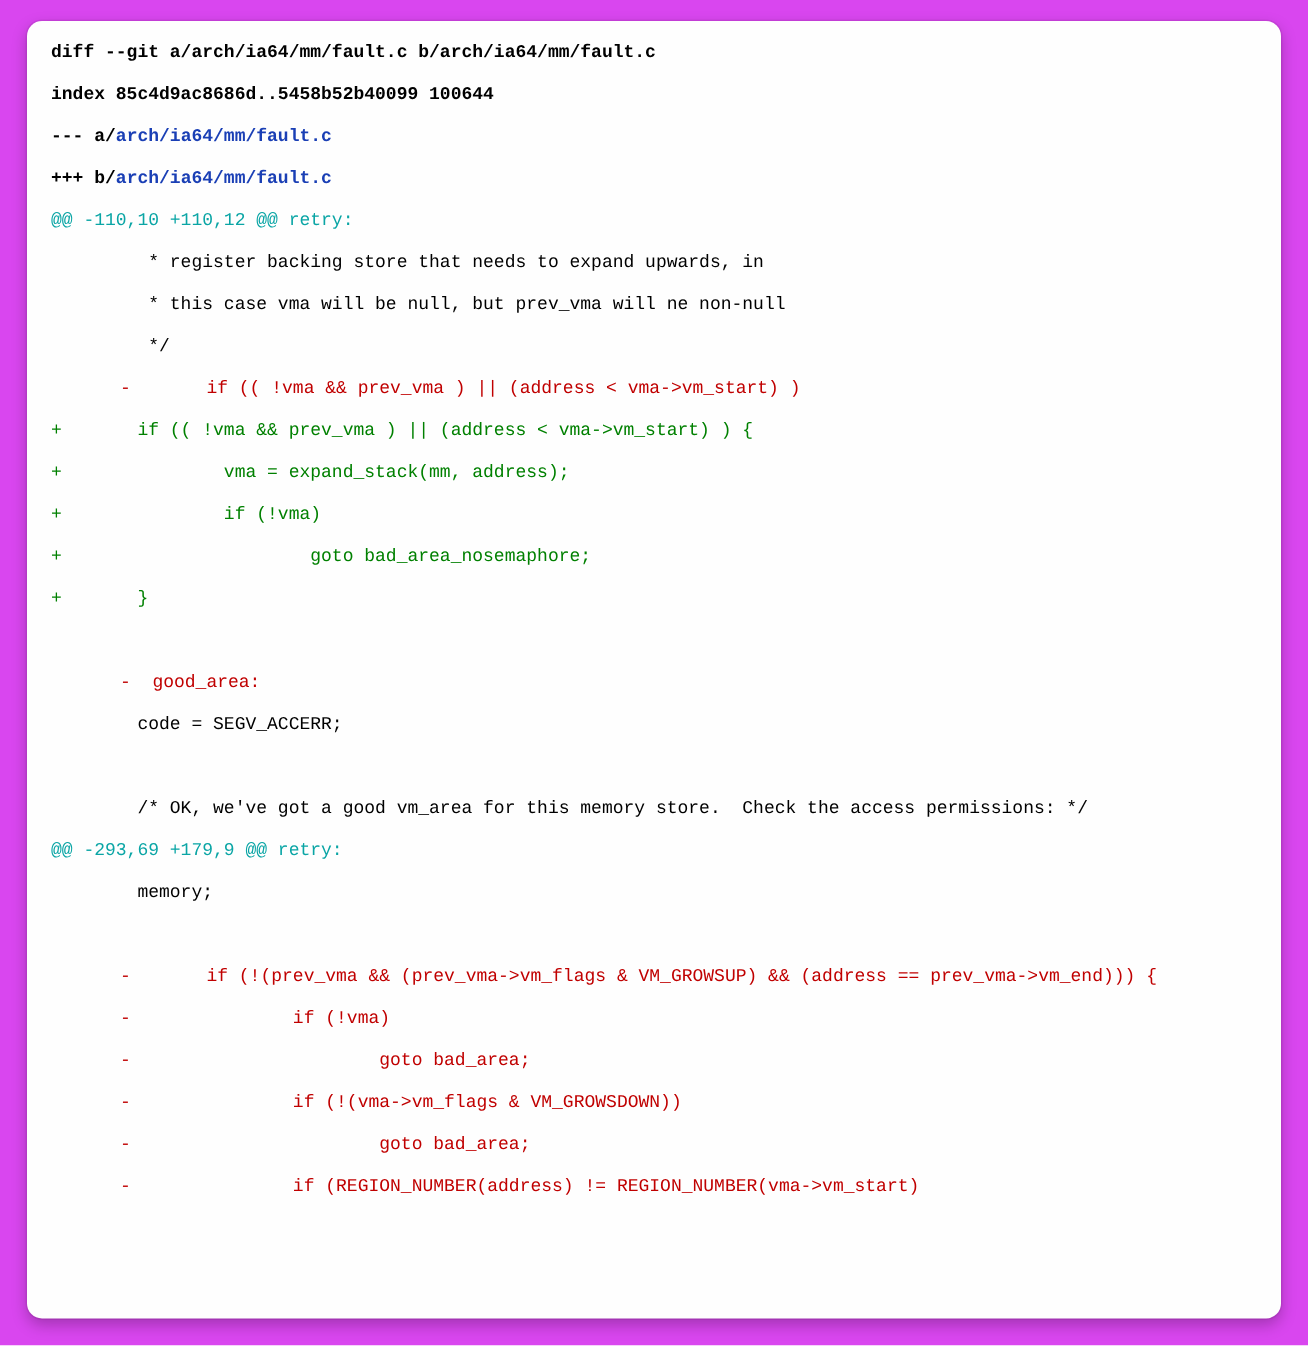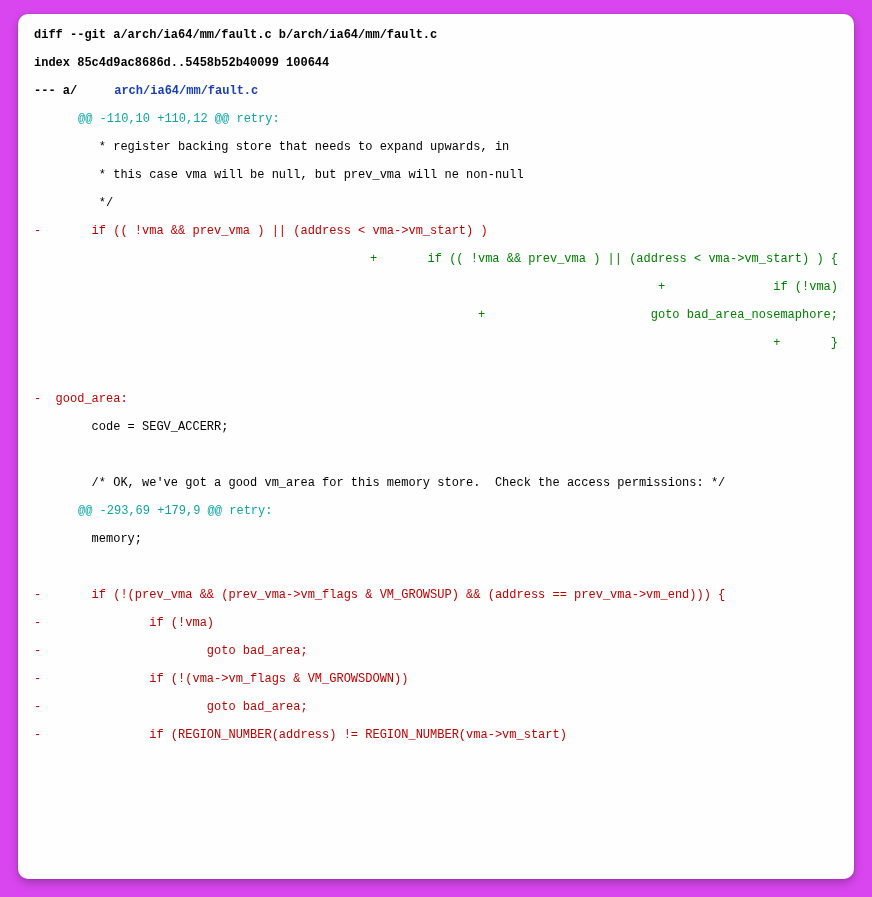--- a/index.html
+++ b/index.html
@@ -29,40 +29,42 @@
   }
   pre.diff {
     margin: 0;
     font-family: "Courier New", Courier, monospace;
     font-size: 12px;
     line-height: 14px;
     white-space: pre;
     color: #000;
   }
   .ln { display: block; }
-  .del { color: #c00000; }
-  .add { color: #008000; text-align: right; }
-  .hunk { color: #0aa5a5; margin-left: 44px; }
-  .path { color: #1a3fb5; margin-left: 37px; }
+  .del { color: #c00000; margin-left: 46px; }
+  .add { color: #008000; }
+  .hunk { color: #0aa5a5; }
+  .path { color: #1a3fb5; }
   .bold { font-weight: bold; }
 </style>
 </head>
 <body>
 
 <div class="frame">
 <div class="panel">
 <pre class="diff"><span class="ln bold">diff --git a/arch/ia64/mm/fault.c b/arch/ia64/mm/fault.c</span>
 <span class="ln bold">index 85c4d9ac8686d..5458b52b40099 100644</span>
 <span class="ln bold"><span>--- a/</span><span class="path">arch/ia64/mm/fault.c</span></span>
+<span class="ln bold"><span>+++ b/</span><span class="path">arch/ia64/mm/fault.c</span></span>
 <span class="ln hunk">@@ -110,10 +110,12 @@ retry:</span>
 <span class="ln">         * register backing store that needs to expand upwards, in</span>
 <span class="ln">         * this case vma will be null, but prev_vma will ne non-null</span>
 <span class="ln">         */</span>
 <span class="ln del">-       if (( !vma &amp;&amp; prev_vma ) || (address &lt; vma-&gt;vm_start) )</span>
 <span class="ln add">+       if (( !vma &amp;&amp; prev_vma ) || (address &lt; vma-&gt;vm_start) ) {</span>
+<span class="ln add">+               vma = expand_stack(mm, address);</span>
 <span class="ln add">+               if (!vma)</span>
 <span class="ln add">+                       goto bad_area_nosemaphore;</span>
 <span class="ln add">+       }</span>
 <span class="ln"> </span>
 <span class="ln del">-  good_area:</span>
 <span class="ln">        code = SEGV_ACCERR;</span>
 <span class="ln"> </span>
 <span class="ln">        /* OK, we've got a good vm_area for this memory store.  Check the access permissions: */</span>
 <span class="ln hunk">@@ -293,69 +179,9 @@ retry:</span>
 <span class="ln">        memory;</span>

